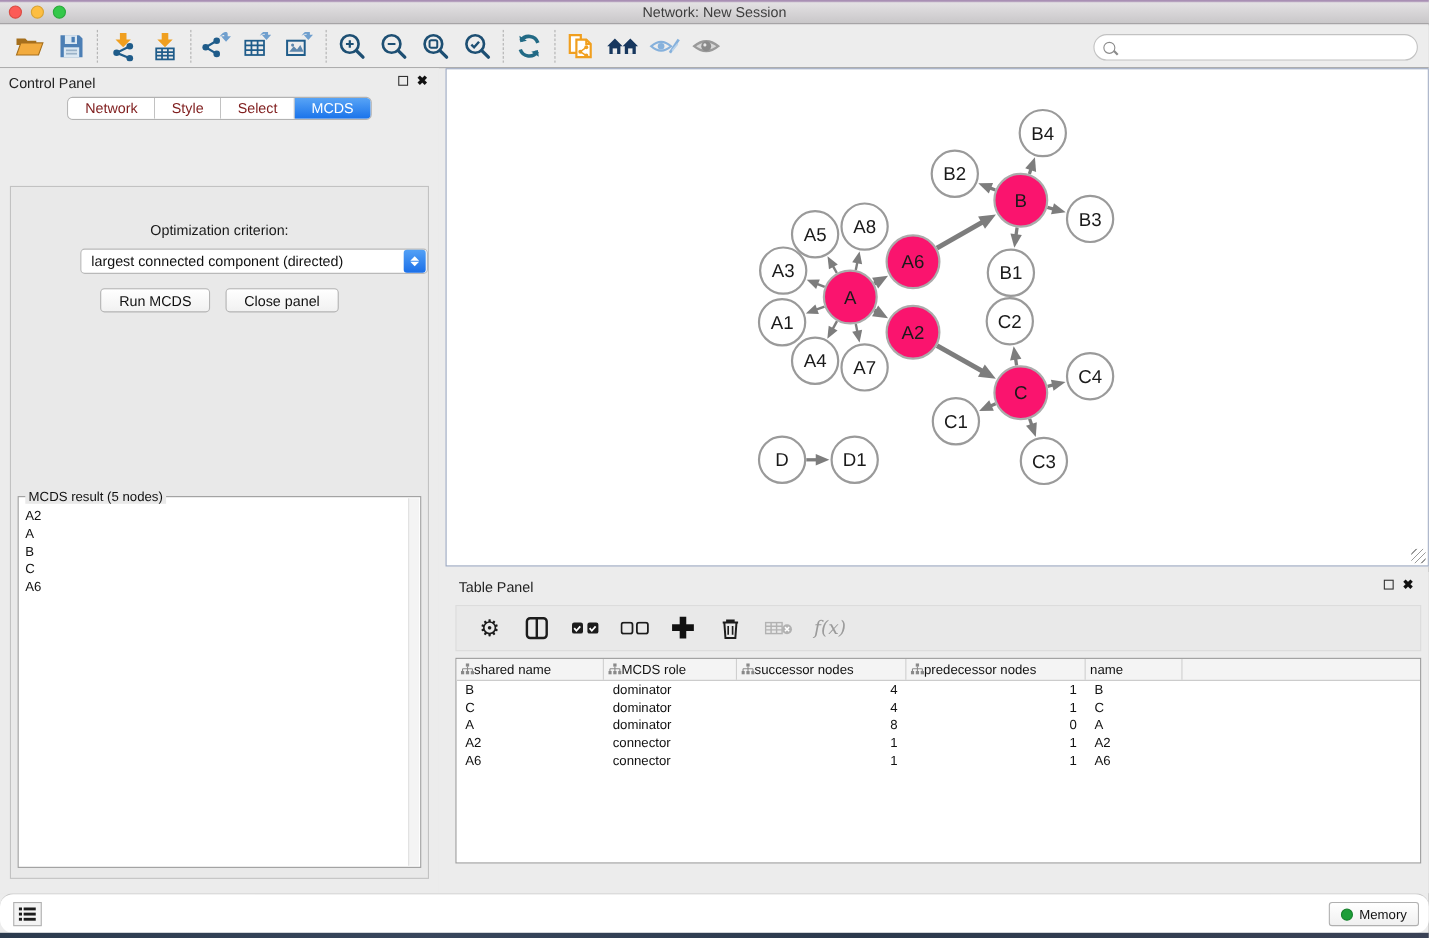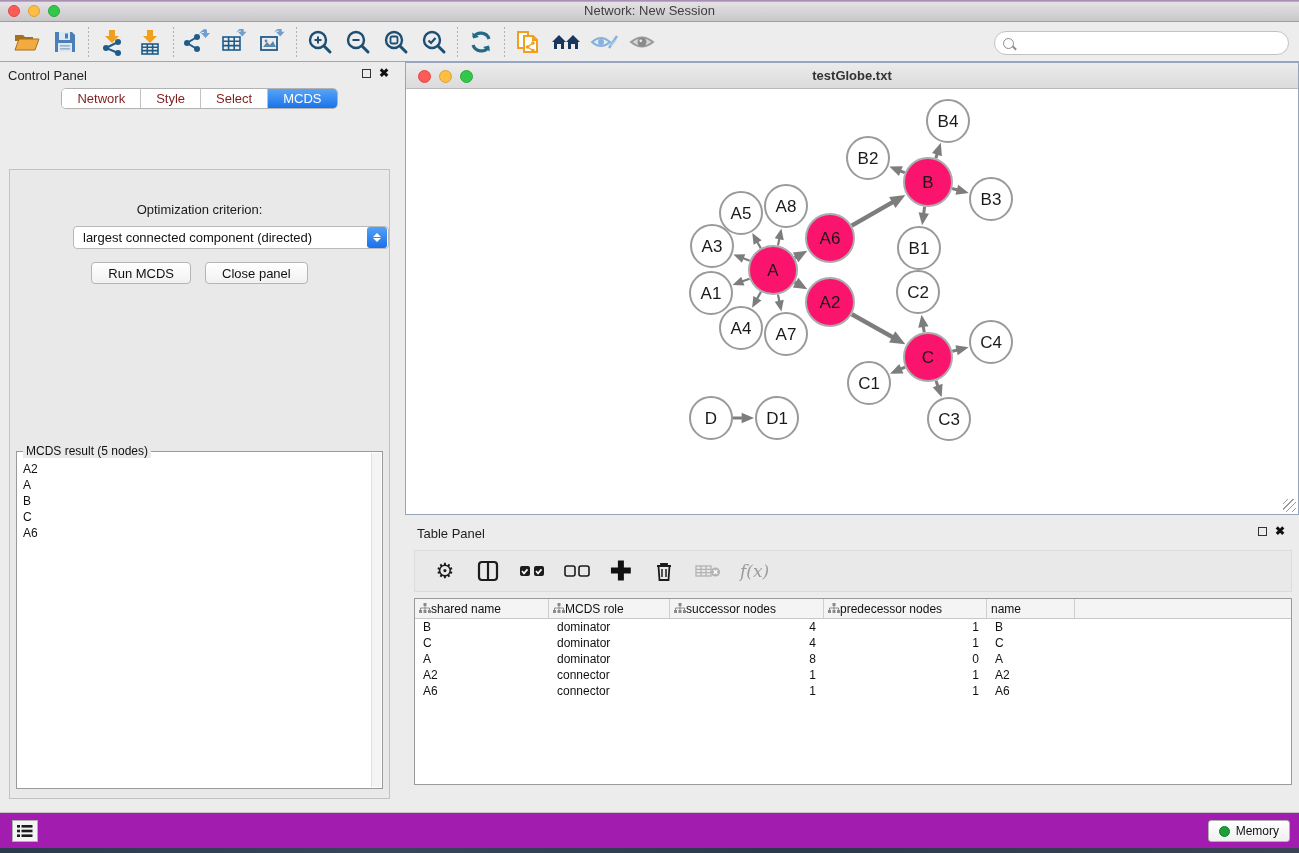--- a/index.html
+++ b/index.html
@@ -97,22 +97,22 @@
     border:1px solid #9a9a9a; overflow:hidden; }
   .tbl-head { display:flex; height:20px; background:#f4f4f4; border-bottom:1px solid #c8c8c8; }
   .th { display:flex; align-items:center; border-right:1px solid #cfcfcf; font-size:12px; color:#111;
     padding:0 4px; }
   .th .th-label { flex:1; text-align:left; }
   .tbl-row { display:flex; height:16px; align-items:center; }
   .td { font-size:12px; color:#111; padding:0 8px; white-space:nowrap; overflow:hidden; }
   .tp-tabs { position:absolute; left:0; right:0; bottom:4px; display:flex; justify-content:center; }
 
   
-  .statusbar { position:absolute; left:0; top:812px; width:1299px; height:36px; background:#a21caf;
-    border-top:1px solid #c4c4c4; }
+  .statusbar { position:absolute; left:0; top:812px; width:1299px; height:36px; background:#ffffff;
+    border-top:1px solid #c4c4c4;border-radius:12px; }
   .list-btn { position:absolute; left:12px; top:7px; width:26px; height:22px; background:#f4f4f4;
     border:1px solid #b0b0b0; display:flex; align-items:center; justify-content:center; cursor:default; }
   .memory-btn { position:absolute; right:9px; top:7px; height:22px; padding:0 10px;
     background:linear-gradient(#ffffff,#f0f0f0); border:1px solid #b0b0b0; border-radius:3px;
     display:flex; align-items:center; gap:6px; font-size:12px; color:#111; cursor:default; }
   .mem-dot { width:11px; height:11px; border-radius:50%; background:#1d9e38; border:1px solid #16822c; }
   .desktop-strip { position:absolute; left:0; top:848px; width:1299px; height:5px;
     background:linear-gradient(90deg,#2b3a4d,#38465c 30%,#2b394c 60%,#3a4256); }
 </style>
 </head>
@@ -311,28 +311,20 @@
             <div class="result-item">B</div>
             <div class="result-item">C</div>
             <div class="result-item">A6</div>
           </div>
         <div class="result-scroll"></div>
       </div>
     </div>
   </div>
 
   <div class="network-window">
-    <div class="nw-titlebar">
-      <div class="traffic">
-        <span class="tl red"></span>
-        <span class="tl yellow"></span>
-        <span class="tl green"></span>
-      </div>
-      <div class="nw-title">testGlobe.txt</div>
-    </div>
     <svg id="graph-svg" width="892" height="425" viewBox="0 0 892 425">
         <line x1="354.761631082309" y1="159.20040536536297" x2="351.1350655810837" y2="152.74058556630547" stroke="#7d7d7d" stroke-width="2.2"></line>
         <polygon points="346.2592994042757,144.05562706386607 355.6385160986778,151.35914295961436 347.61068457690493,155.86599574376754" fill="#7d7d7d"></polygon>
         <line x1="371.9764981072526" y1="156.50031701044867" x2="373.43898489539816" y2="149.3003820534245" stroke="#7d7d7d" stroke-width="2.2"></line>
         <polygon points="375.4216217413276,139.53970835038723 377.75100260060816,151.19668201649876 368.72884734160795,149.36405672951435" fill="#7d7d7d"></polygon>
         <line x1="343.73585120756536" y1="171.84689227838638" x2="336.6714537679458" y2="169.06745722017538" stroke="#7d7d7d" stroke-width="2.2"></line>
         <polygon points="327.40301688903986,165.42085910388454 339.28736313820843,165.15000034018655 335.9166763010779,173.71716271789333" fill="#7d7d7d"></polygon>
         <line x1="343.5608445397517" y1="189.69517057396308" x2="335.90218255879137" y2="192.53628711528708" stroke="#7d7d7d" stroke-width="2.2"></line>
         <polygon points="326.56402302342843,196.00044307195398 335.2387244097586,187.87267547574396 338.44077314464397,196.50428510891317" fill="#7d7d7d"></polygon>
         <line x1="354.9230664272166" y1="202.88944210066984" x2="350.9222292223576" y2="210.14095953447685" stroke="#7d7d7d" stroke-width="2.2"></line>

